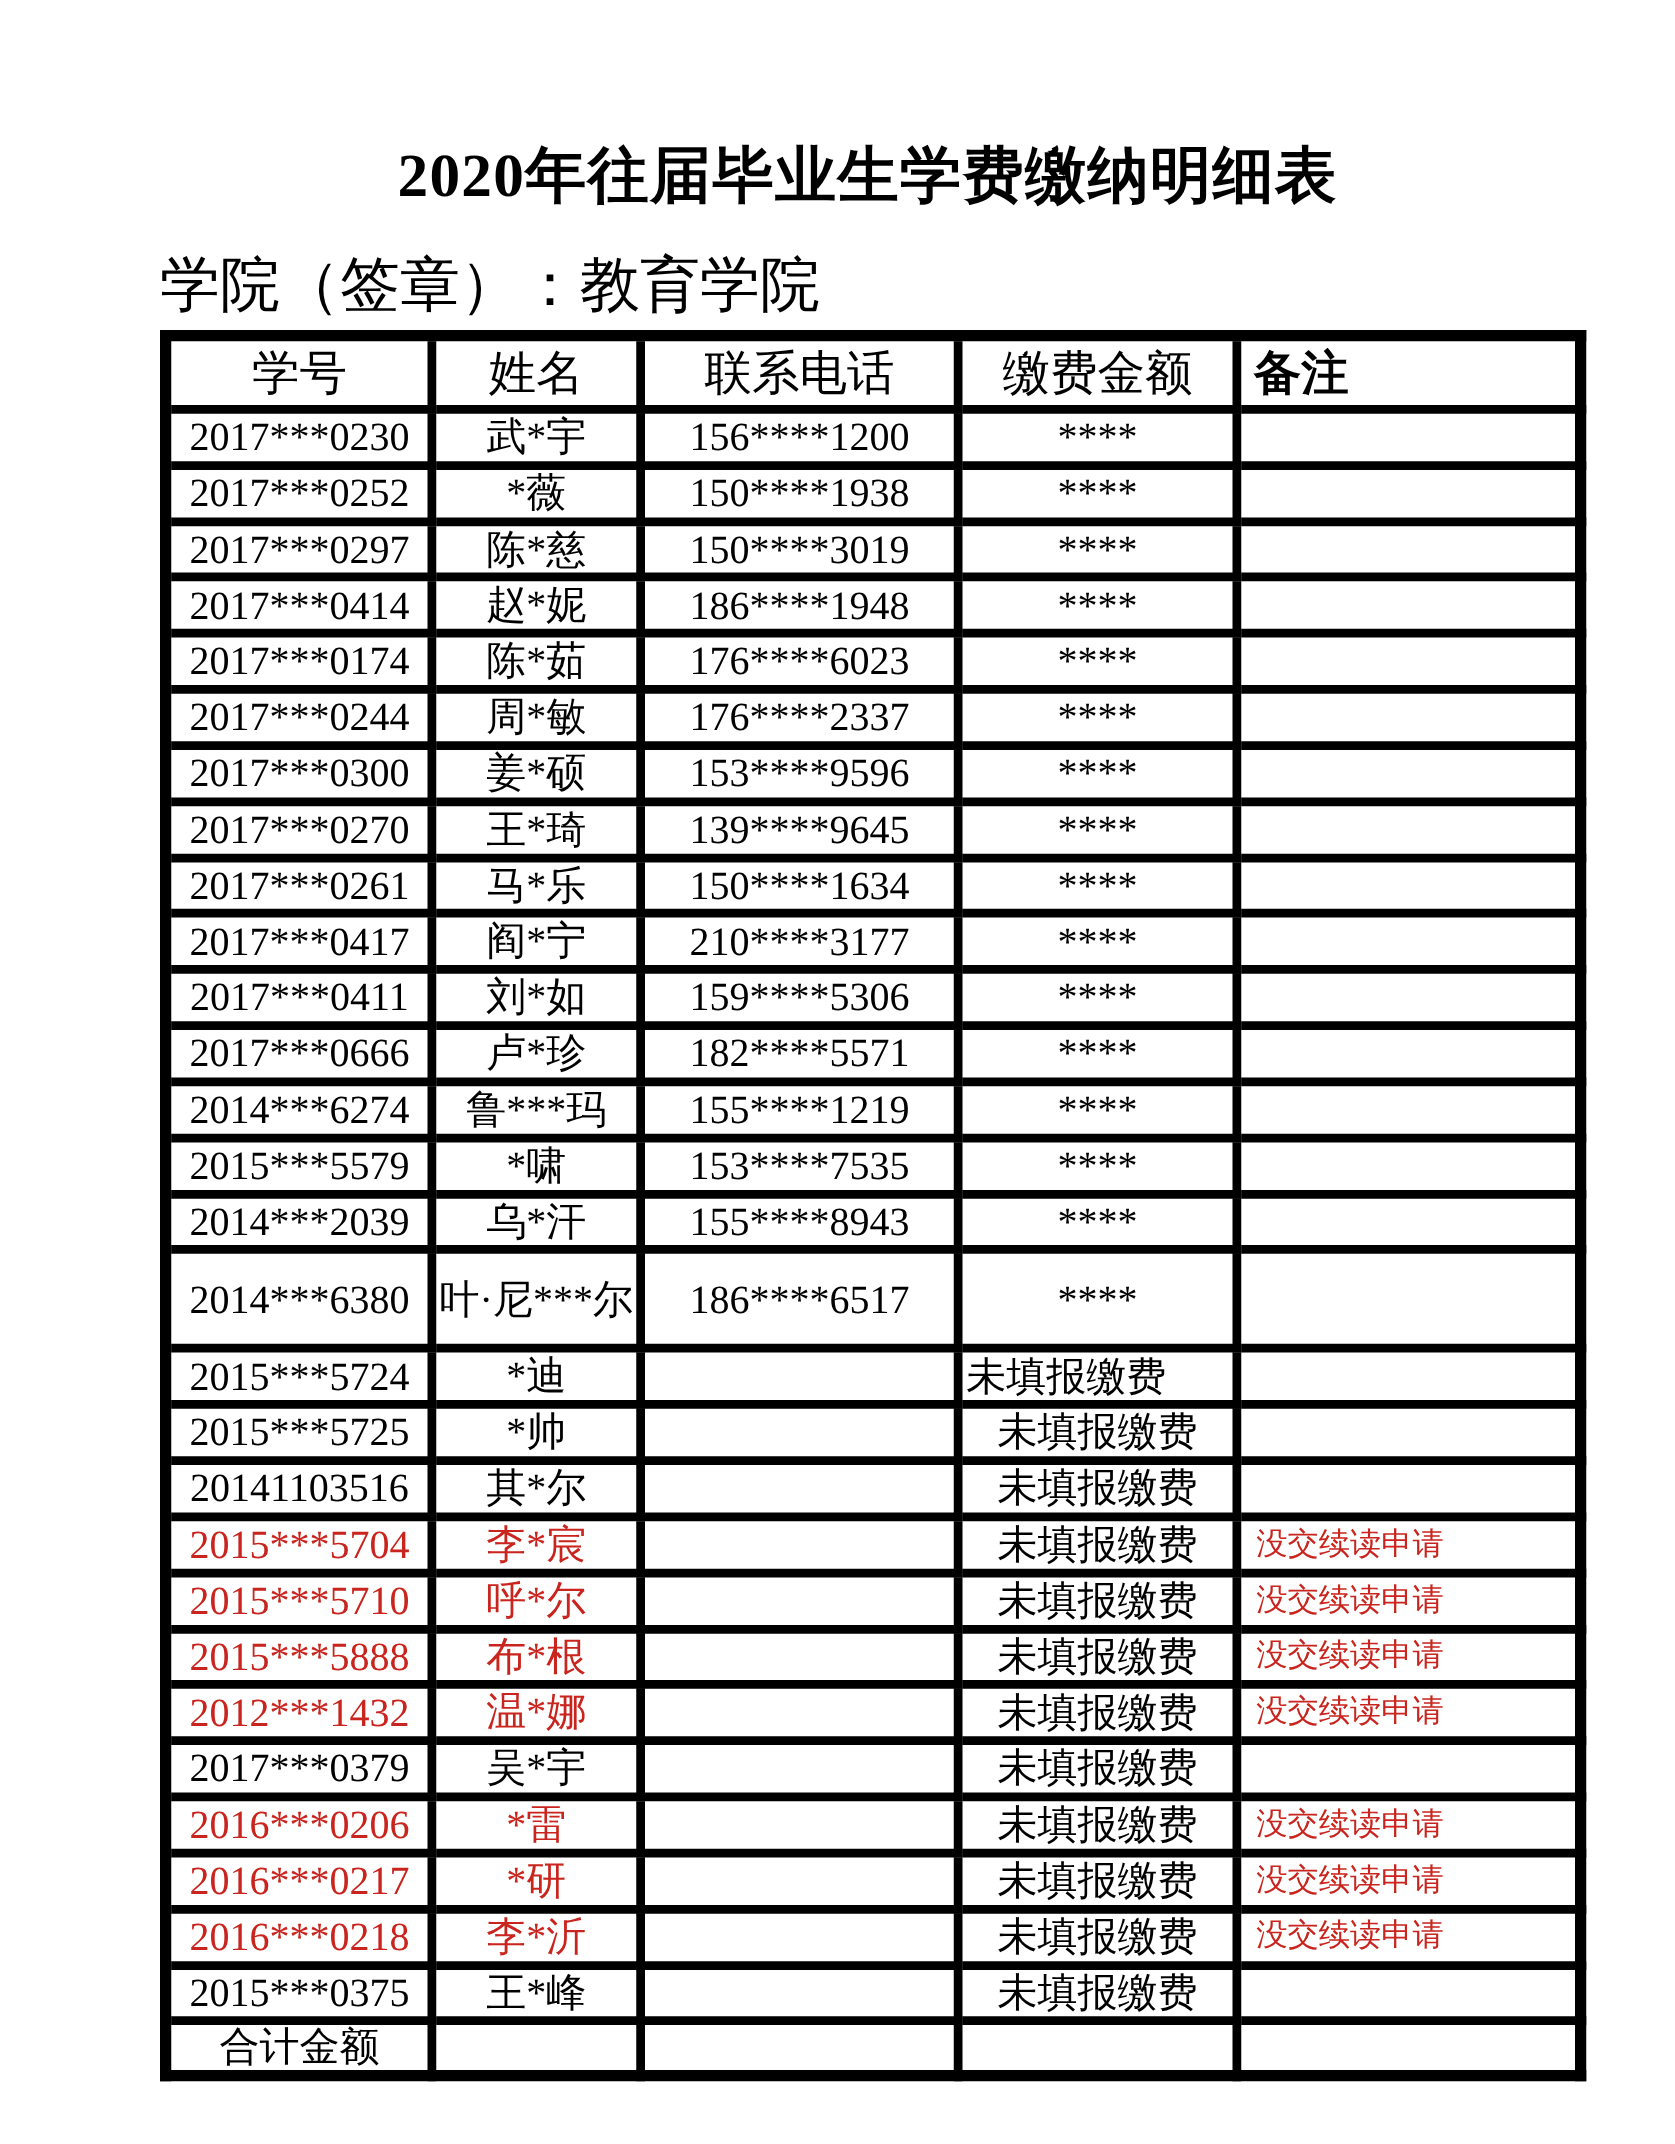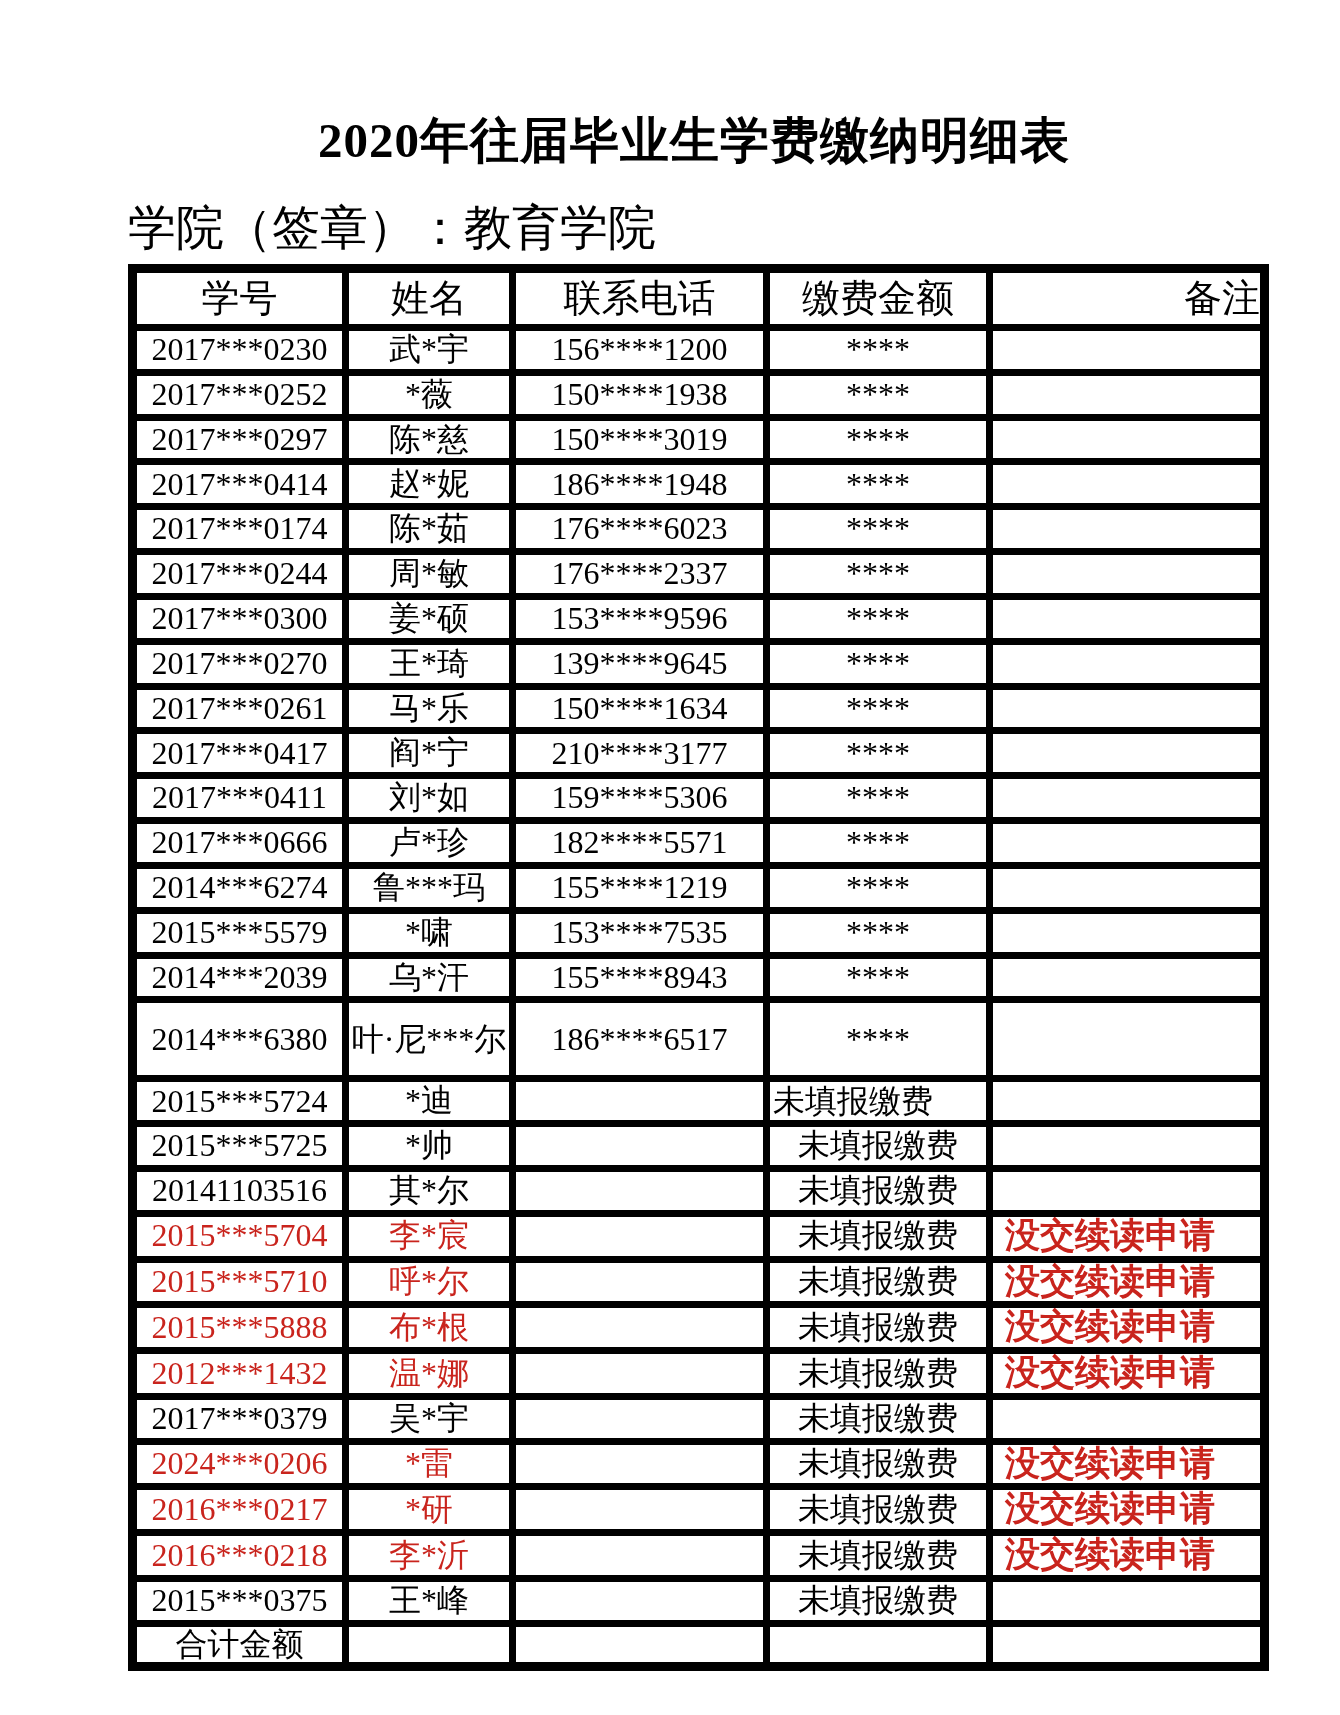--- a/index.html
+++ b/index.html
@@ -25,29 +25,29 @@
   }
   th,td{
     border:7px solid #000;
     padding:0;overflow:hidden;
     vertical-align:middle;
   }
   th{
     height:48px;font-size:38px;font-weight:400;text-align:center;
     white-space:nowrap;
   }
-  th.left{text-align:right;padding-left:10px;}
+  th.left{text-align:left;padding-left:10px;font-weight:bold;}
   td{
     height:33px;font-size:32px;text-align:center;line-height:1.05;
     padding:1px 2px;
   }
   tr.tall td{height:70px;}
   td.name{line-height:1.12;}
   td.left{text-align:left;padding-left:3px;}
-  td.remark{text-align:left;padding-left:12px;font-size:35px;white-space:nowrap;font-weight:bold;}
+  td.remark{text-align:left;padding-left:12px;font-size:25px;white-space:nowrap;}
   .red{color:var(--red,#C9241D);}
 </style>
 </head>
 <body>
 
 <div class="page">
 
   <h1 class="title">2020年往届毕业生学费缴纳明细表</h1>
 
   <div class="college">学院（签章）：教育学院</div>
@@ -232,21 +232,21 @@
           <td class="remark red">没交续读申请</td>
         </tr>
         <tr>
           <td class="id">2017***0379</td>
           <td class="name">吴*宇</td>
           <td class="phone"></td>
           <td class="amount">未填报缴费</td>
           <td class="remark"></td>
         </tr>
         <tr>
-          <td class="id red">2024***0206</td>
+          <td class="id red">2016***0206</td>
           <td class="name red">*雷</td>
           <td class="phone"></td>
           <td class="amount">未填报缴费</td>
           <td class="remark red">没交续读申请</td>
         </tr>
         <tr>
           <td class="id red">2016***0217</td>
           <td class="name red">*研</td>
           <td class="phone"></td>
           <td class="amount">未填报缴费</td>

